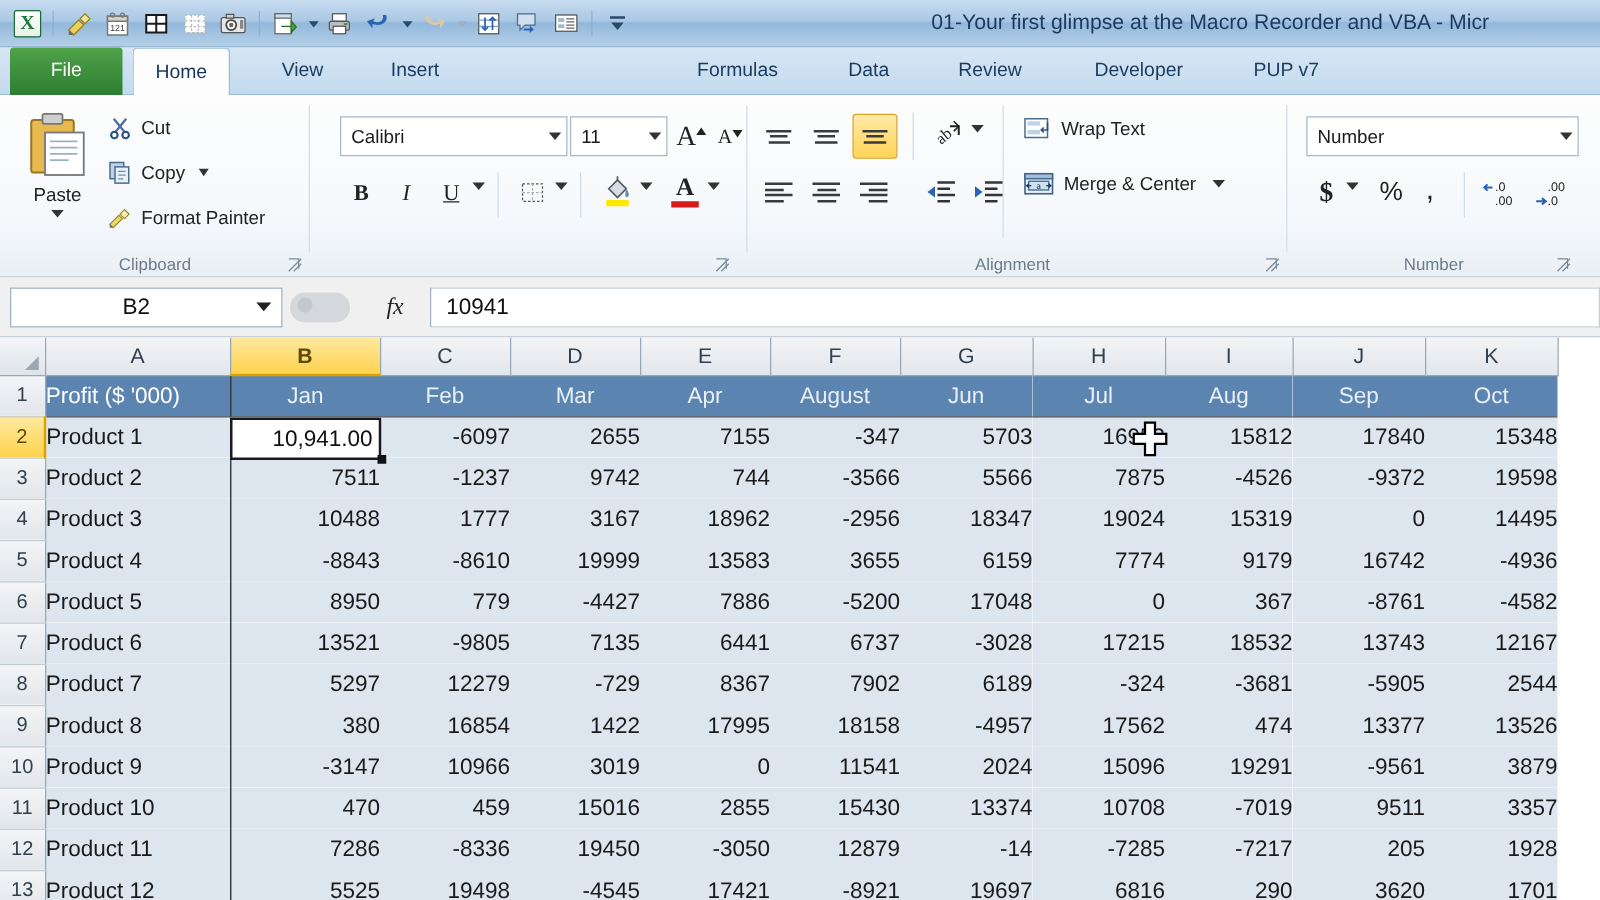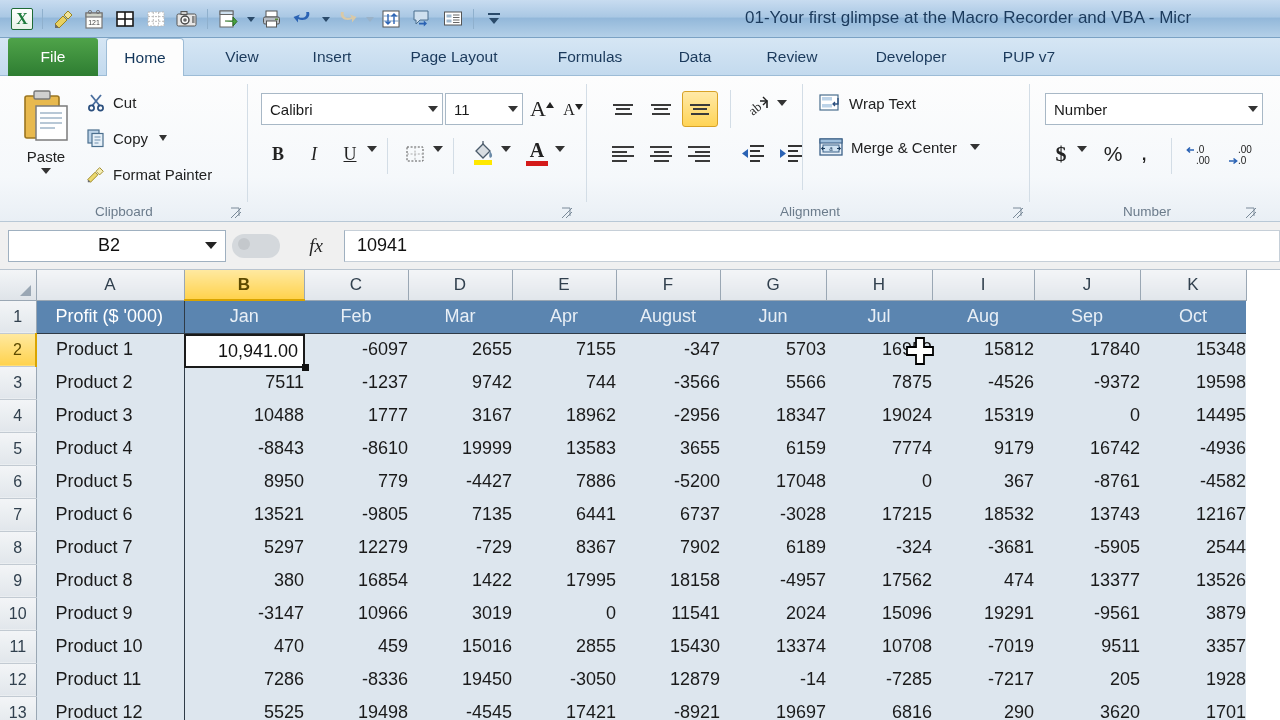--- a/index.html
+++ b/index.html
@@ -94,21 +94,21 @@
     position: absolute; left: 14px; top: 12px; width: 64px; height: 96px;
     display:flex; flex-direction:column; align-items:center;
   }
   #paste-label { font-size: 15px; color:#222; margin-top:2px;}
   .clip-item {
     position:absolute; left: 86px; display:flex; align-items:center; gap:7px;
     font-size: 15px; color:#222; white-space:nowrap;
   }
 
   
-  #g-font { left: 247px; width: 332px; }
+  #g-font { left: 258px; width: 332px; }
   .combo {
     position: absolute; background:#fff; border:1px solid #a8b8c6;
     display:flex; align-items:center; padding: 0 4px 0 8px;
     font-size: 15px; color:#1a1a1a;
   }
   .combo .cv { flex:1; overflow:hidden; white-space:nowrap;}
   .rb {
     position:absolute; display:flex; align-items:center; justify-content:center;
     color:#222;
   }
@@ -169,21 +169,21 @@
     font-size:16px; color:#31404e; text-align:center;
   }
   td.rowhead.sel { background:linear-gradient(to bottom,#ffe9a0,#ffd24d); color:#5c4a00; border-right:2px solid #d9a400;}
 
   td.cell {
     height:33px; font-size:18px; color:#1a1a1a;
     padding:0 6px; white-space:nowrap; overflow:hidden;
     background:#dde6ee;
   }
   td.cell.num { text-align:right; }
-  td.cell.txt { text-align:left;padding-left:19px; }
+  td.cell.txt { text-align:left; }
   tr.hdrow td.cell { background:#5b85b0; color:#e8eff6; text-align:center; font-size:18px;}
   tr.hdrow td.cell.txt { text-align:left; color:#fff; }
   .bleft { border-left:1px solid #2f3b47; }
   .hrow-bottom { border-bottom: 1px solid #2f3b47; }
 
   
   #selcell {
     position:absolute; border:2px solid #1a1a1a; background:#ffffff;
     display:flex; align-items:center; justify-content:flex-end;
     font-size:18px; color:#111; padding-right:5px; z-index: 5;
@@ -311,21 +311,20 @@
     </div>
   </div>
   <div id="title-text">01-Your first glimpse at the Macro Recorder and VBA  -  Micr</div>
 </div>
 
 <div id="tabstrip">
   <div class="tab" id="tab-file">File</div>
   <div class="tab active" style="left:106px;width:78px;">Home</div>
   <div class="tab" style="left:204px;width:76px;">View</div>
   <div class="tab" style="left:288px;width:88px;">Insert</div>
-  <div class="tab" style="left:384px;width:140px;">Page Layout</div>
   <div class="tab" style="left:530px;width:120px;">Formulas</div>
   <div class="tab" style="left:654px;width:82px;">Data</div>
   <div class="tab" style="left:742px;width:100px;">Review</div>
   <div class="tab" style="left:848px;width:126px;">Developer</div>
   <div class="tab" style="left:980px;width:98px;">PUP v7</div>
 </div>
 
 <div id="ribbon">
 
   <div class="group" id="g-clipboard">

